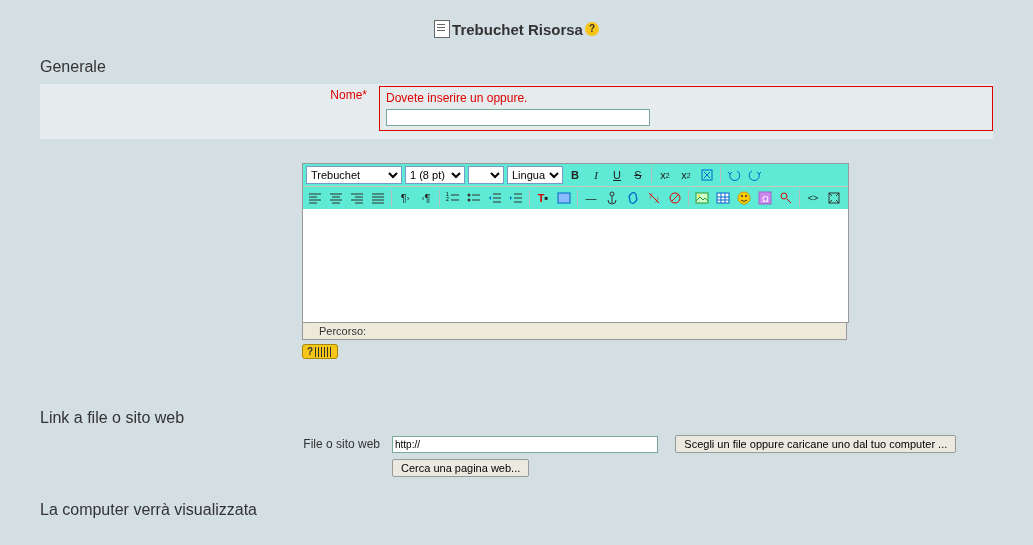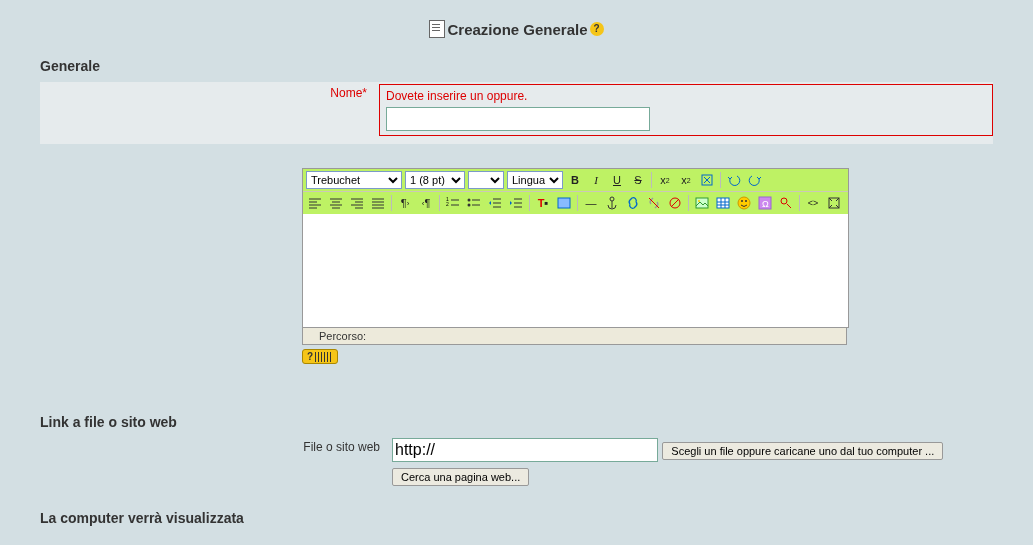--- a/index.html
+++ b/index.html
@@ -2,55 +2,55 @@
 <html><head>
 <meta charset="utf-8">
 <style>
 body { margin:0; padding:0; background:#d3dfe3; font-family:Arial,sans-serif; font-size:12px; color:#333; width:1033px; }
 .container { padding:20px 40px; }
 .title-row { text-align:center; margin-bottom:18px; }
 .title-row .pg { display:inline-block; width:14px; height:16px; border:1px solid #666; background:#fff; vertical-align:middle; margin-right:2px; position:relative; }
 .title-row .pg::before { content:""; position:absolute; top:3px; left:2px; width:8px; height:1px; background:#666; box-shadow:0 3px 0 #666, 0 6px 0 #666; }
 .title-text { font-weight:bold; font-size:15px; vertical-align:middle; }
 .help-icon { display:inline-block; width:14px; height:14px; border-radius:50%; background:#f5c518; color:#333; font-size:10px; font-weight:bold; text-align:center; line-height:14px; vertical-align:middle; margin-left:2px; cursor:pointer; }
-.section-header { font-weight:bold; font-size:14px; margin:20px 0 8px 0; }
+.section-header { font-weight:normal; font-size:16px; margin:20px 0 8px 0; }
 .row { display:flex; align-items:flex-start; margin-bottom:6px; }
 .lbl { width:340px; text-align:right; padding-right:12px; padding-top:2px; }
 .lbl.red { color:#d00; }
 .req { color:#d00; }
 .val { flex:1; }
 .err-box { border:1px solid #d00; padding:4px 6px; width:600px; }
 .err-msg { color:#d00; margin-bottom:4px; }
-.txt { border:1px solid #7a9; background:#fff; padding:2px; font-size:16px; }
+.txt { border:1px solid #7a9; background:#fff; padding:2px; font-size:10px; }
 .txt.name { width:258px; }
 .shade { background:#e6ebed; padding:2px 0; }
 .editor-wrap { margin-left:262px; margin-top:24px; }
-.toolbar { background:#bef264; border:1px solid #999; border-bottom:none; width:545px; }
+.toolbar { background:#5eead4; border:1px solid #999; border-bottom:none; width:545px; }
 .tb-row { display:flex; align-items:center; padding:2px 3px; gap:3px; flex-wrap:wrap; }
 .tb-row + .tb-row { border-top:1px solid #ccc8b8; }
 .sel { font-size:11px; border:1px solid #7b9ac8; background:#fff; height:18px; }
 .btn-ic { width:18px; height:18px; display:flex; align-items:center; justify-content:center; font-size:11px; cursor:pointer; color:#222; }
 .sep { width:1px; height:16px; background:#bbb; margin:0 1px; }
 .edit-area { width:545px; height:113px; background:#fff; border:1px solid #999; border-top:none; }
 .path-bar { width:545px; background:#edeadb; border:1px solid #999; border-top:none; padding:2px 16px; font-size:11px; box-sizing:border-box; }
 .kb-help { margin-top:4px; }
 .kb-btn { display:inline-block; background:#f5c518; border:1px solid #aa8800; border-radius:3px; padding:1px 4px; font-size:10px; font-weight:bold; cursor:pointer; }
 .kb-btn .kbd { display:inline-block; width:18px; height:10px; background:repeating-linear-gradient(90deg,#333 0 1px,transparent 1px 3px); margin-left:2px; vertical-align:middle; }
 .std-btn { background:#eceae0; border:1px solid #999; border-radius:2px; padding:2px 8px; font-size:11px; cursor:pointer; }
 .file-row .txt { width:260px; }
-.file-row .std-btn { margin-left:1px; }
+.file-row .std-btn { margin-left:14px; }
 svg { display:block; }
 </style>
 </head>
 <body>
 
 <div class="container">
 
   <div class="title-row">
-    <span class="pg"></span><span class="title-text">Creazione Generale</span><span class="help-icon">?</span>
+    <span class="pg"></span><span class="title-text">Trebuchet Risorsa</span><span class="help-icon">?</span>
   </div>
 
   <div class="section-header">Generale</div>
 
   <div class="shade">
     <div class="row">
       <div class="lbl red"><span>Nome</span><span class="req">*</span></div>
       <div class="val">
         <div class="err-box">
           <div class="err-msg">Dovete inserire un oppure.</div>

